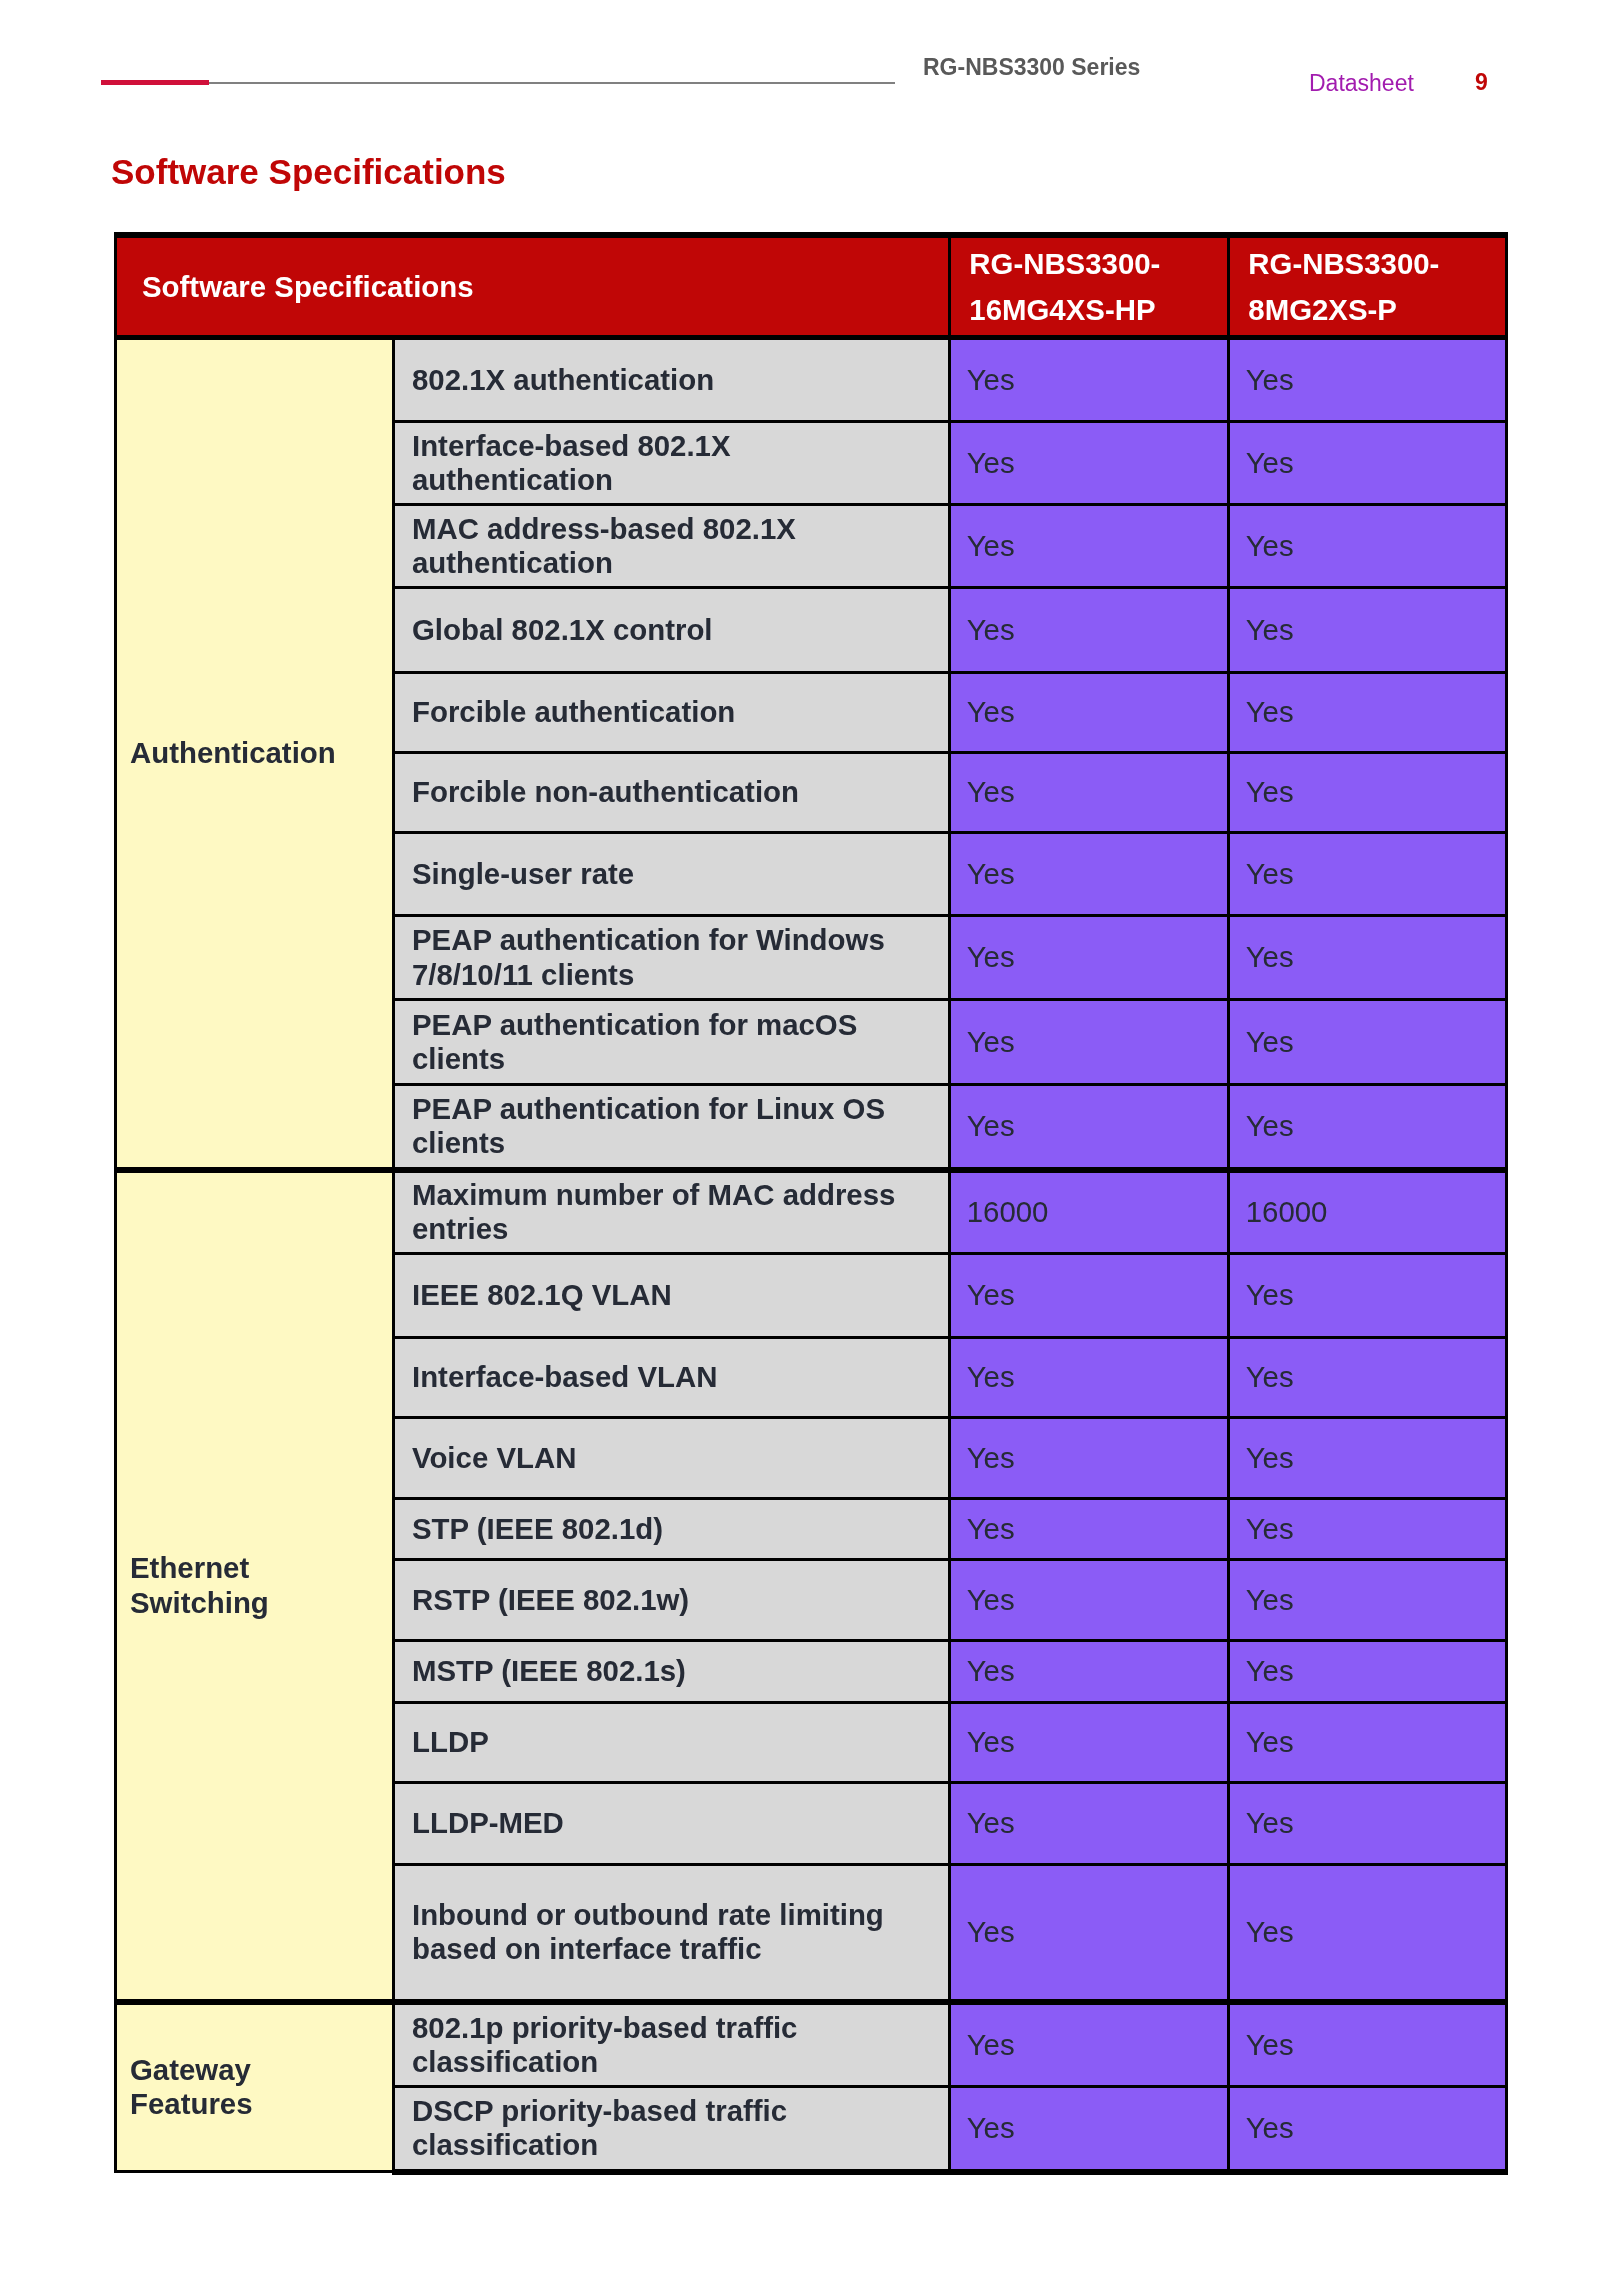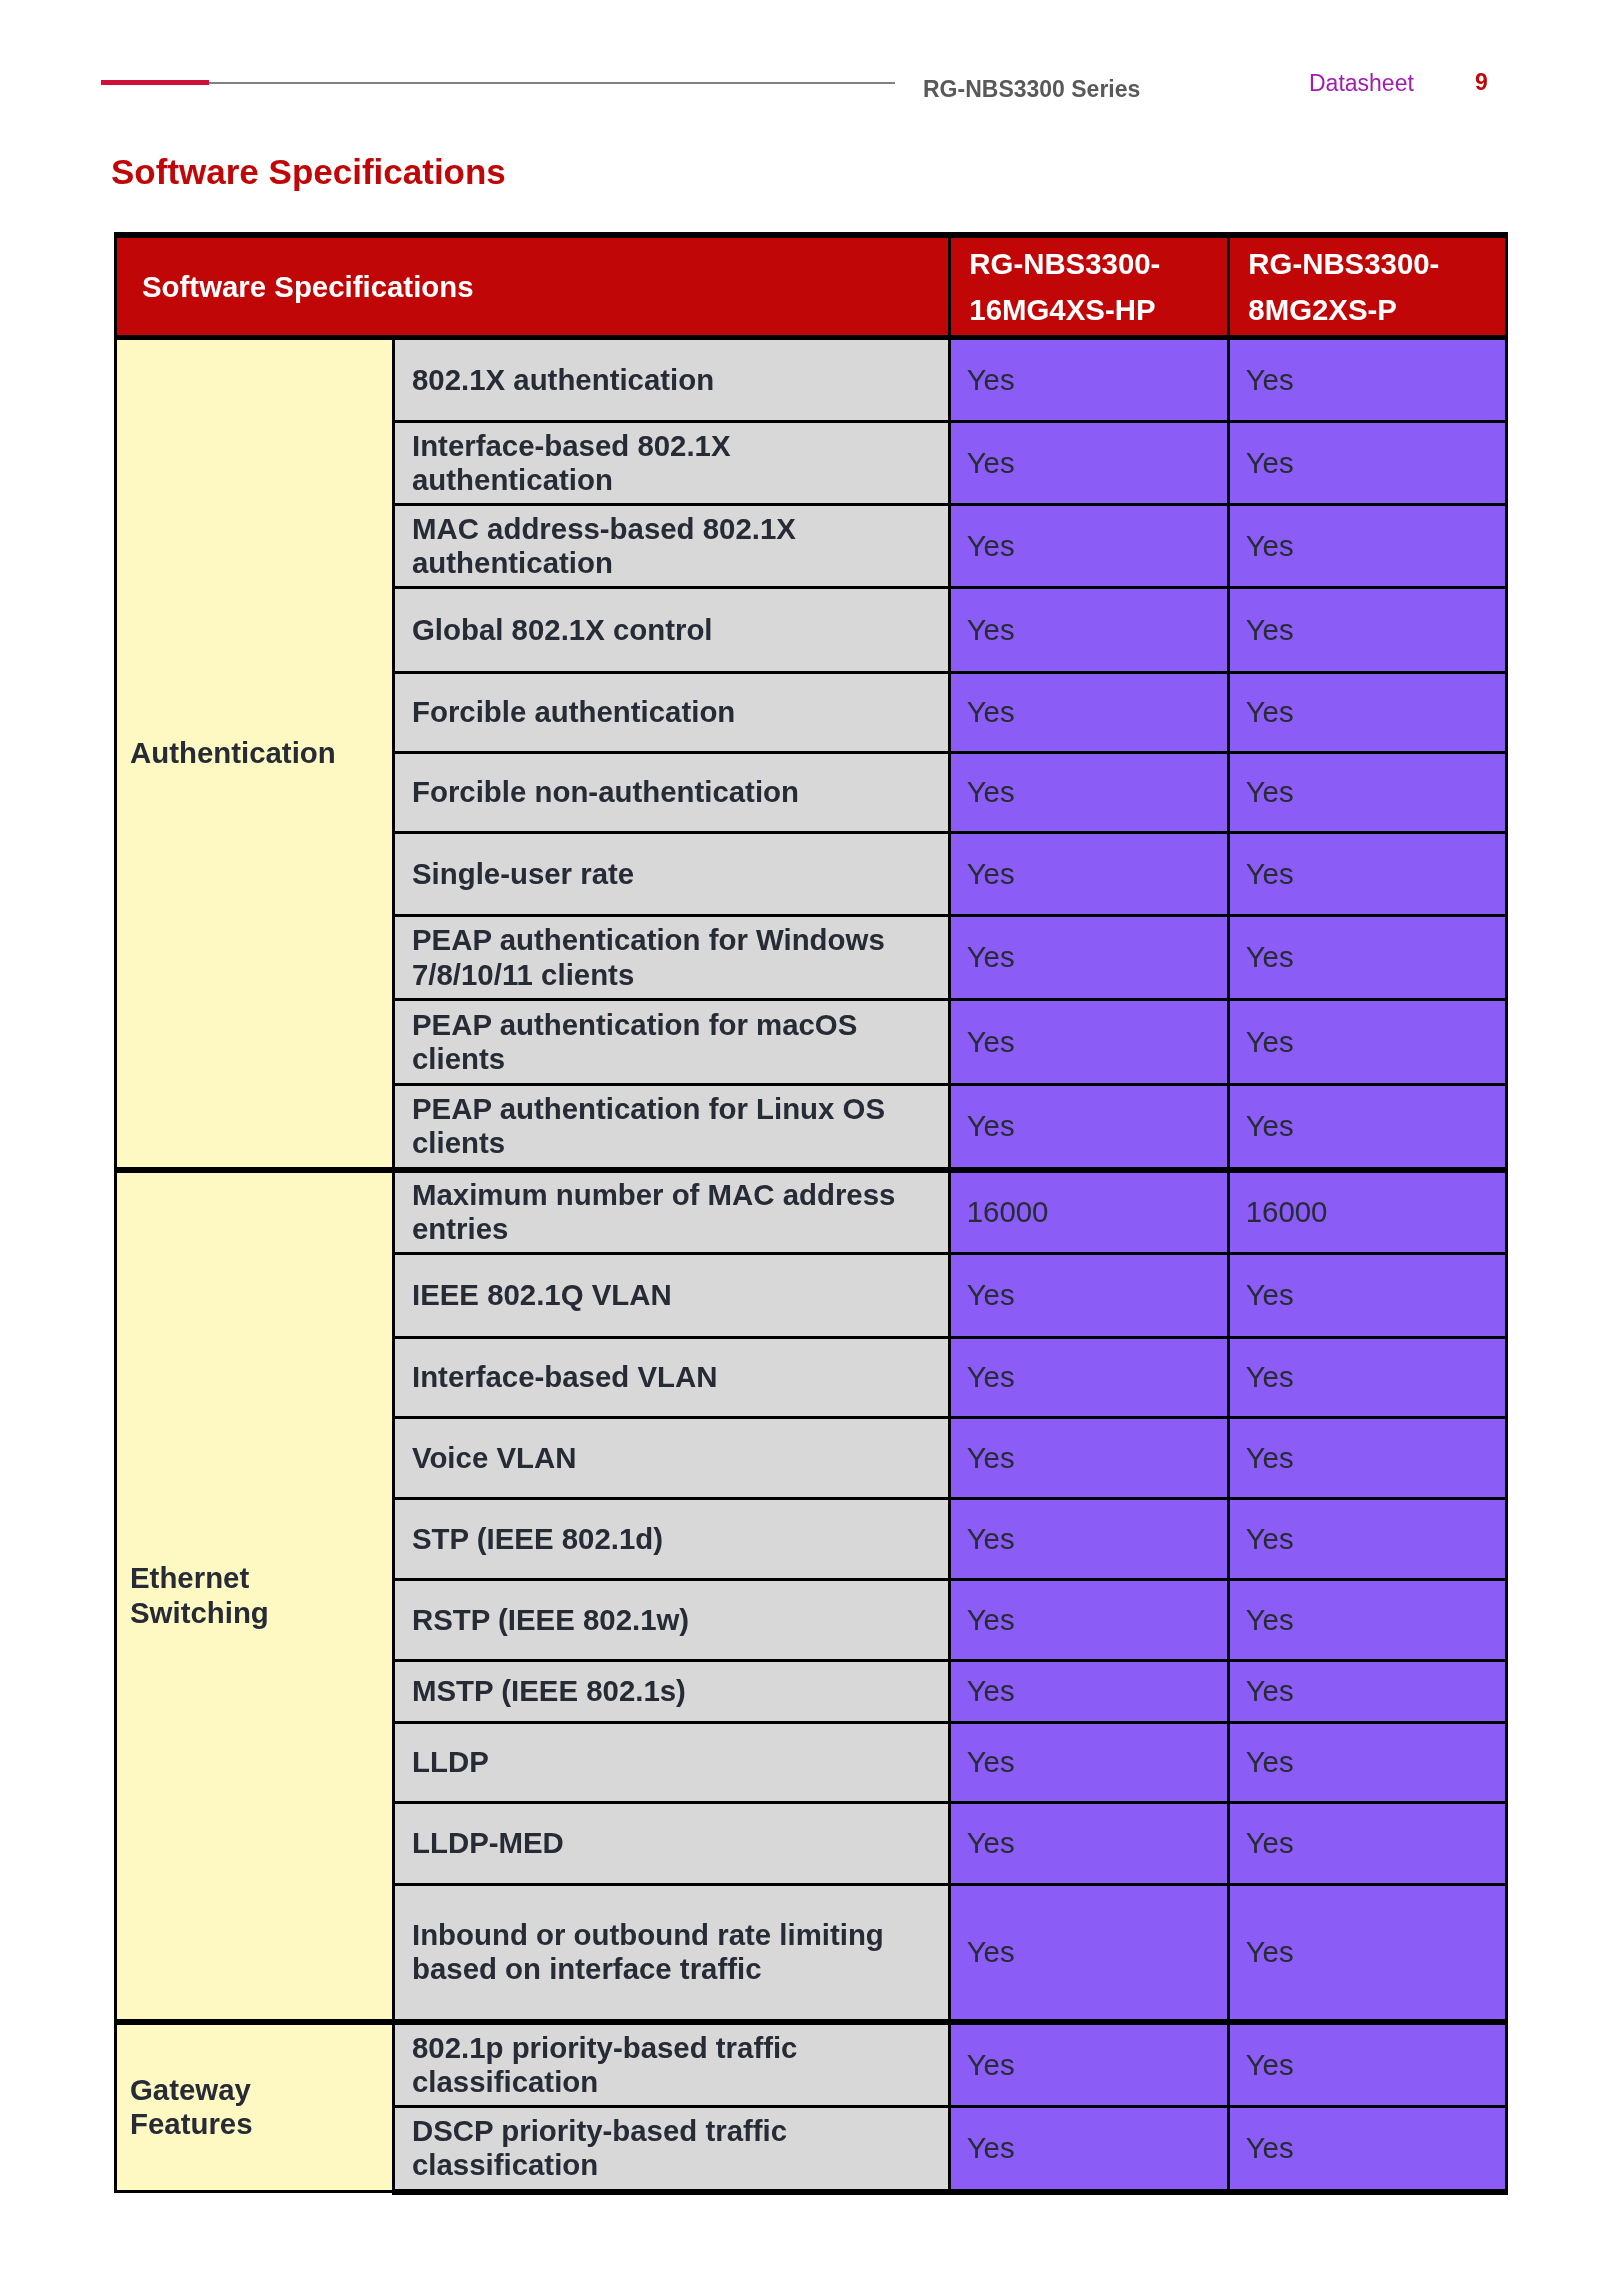--- a/index.html
+++ b/index.html
@@ -15,21 +15,21 @@
   
   .rule-red{
     position:absolute;left:101px;top:80px;width:108px;height:4.6px;
     background:#d0103a;
   }
   .rule-gray{
     position:absolute;left:209px;top:82px;width:686px;height:2px;
     background:#808080;
   }
   .doc-title{
-    position:absolute;left:923px;top:76px;
+    position:absolute;left:923px;top:54px;
     font-size:23px;font-weight:bold;color:#595959;white-space:nowrap;
   }
   .doc-type{
     position:absolute;left:1309px;top:70px;
     font-size:23px;color:#a21caf;white-space:nowrap;
   }
   .page-num{
     position:absolute;left:1475px;top:69px;
     font-size:23px;font-weight:bold;color:#c00606;white-space:nowrap;
   }
@@ -182,21 +182,21 @@
         <tr style="height:80px">
           <td class="feat">Interface-based VLAN</td>
           <td class="val">Yes</td>
           <td class="val">Yes</td>
         </tr>
         <tr style="height:81px">
           <td class="feat">Voice VLAN</td>
           <td class="val">Yes</td>
           <td class="val">Yes</td>
         </tr>
-        <tr style="height:81px">
+        <tr style="height:61px">
           <td class="feat">STP (IEEE 802.1d)</td>
           <td class="val">Yes</td>
           <td class="val">Yes</td>
         </tr>
         <tr style="height:81px">
           <td class="feat">RSTP (IEEE 802.1w)</td>
           <td class="val">Yes</td>
           <td class="val">Yes</td>
         </tr>
         <tr style="height:62px">

